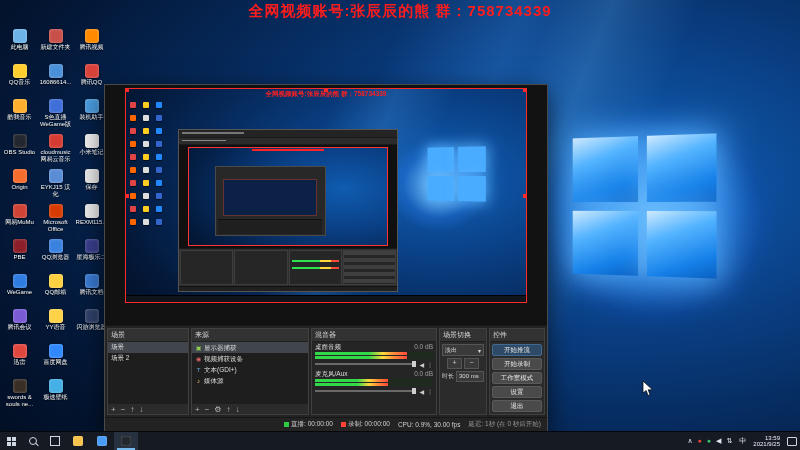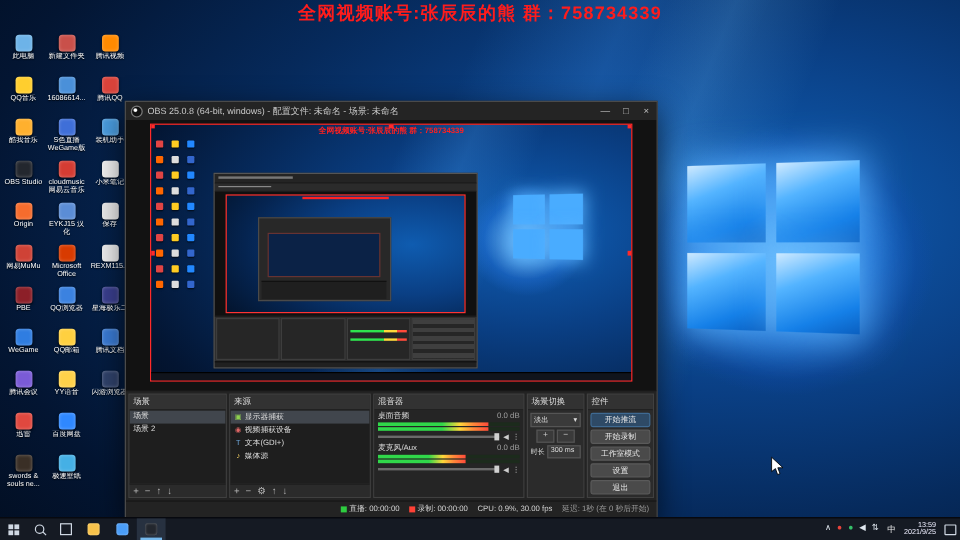--- a/index.html
+++ b/index.html
@@ -299,29 +299,20 @@
           <div class="di-label">腾讯文档</div>
         </div>
         <div class="desk-icon">
           <div class="di-glyph" style="background: rgb(48, 66, 107);"></div>
           <div class="di-label">闪游浏览器</div>
         </div>
       </div>
     </div>
 
   <div class="obs">
-    <div class="titlebar">
-      <span class="obs-logo"></span>
-      <span class="title-text">OBS 25.0.8 (64-bit, windows) - 配置文件: 未命名 - 场景: 未命名</span>
-      <span class="win-btns" id="win-btns">
-          <span class="wbtn">—</span>
-          <span class="wbtn">□</span>
-          <span class="wbtn">×</span>
-        </span>
-    </div>
 
     <div class="preview">
       <div class="capture" id="capture">
         <div class="mini-light"></div>
         <div class="mini-glow"></div>
         <div class="mini-logo">
             <i></i>
             <i></i>
             <i></i>
             <i></i>

